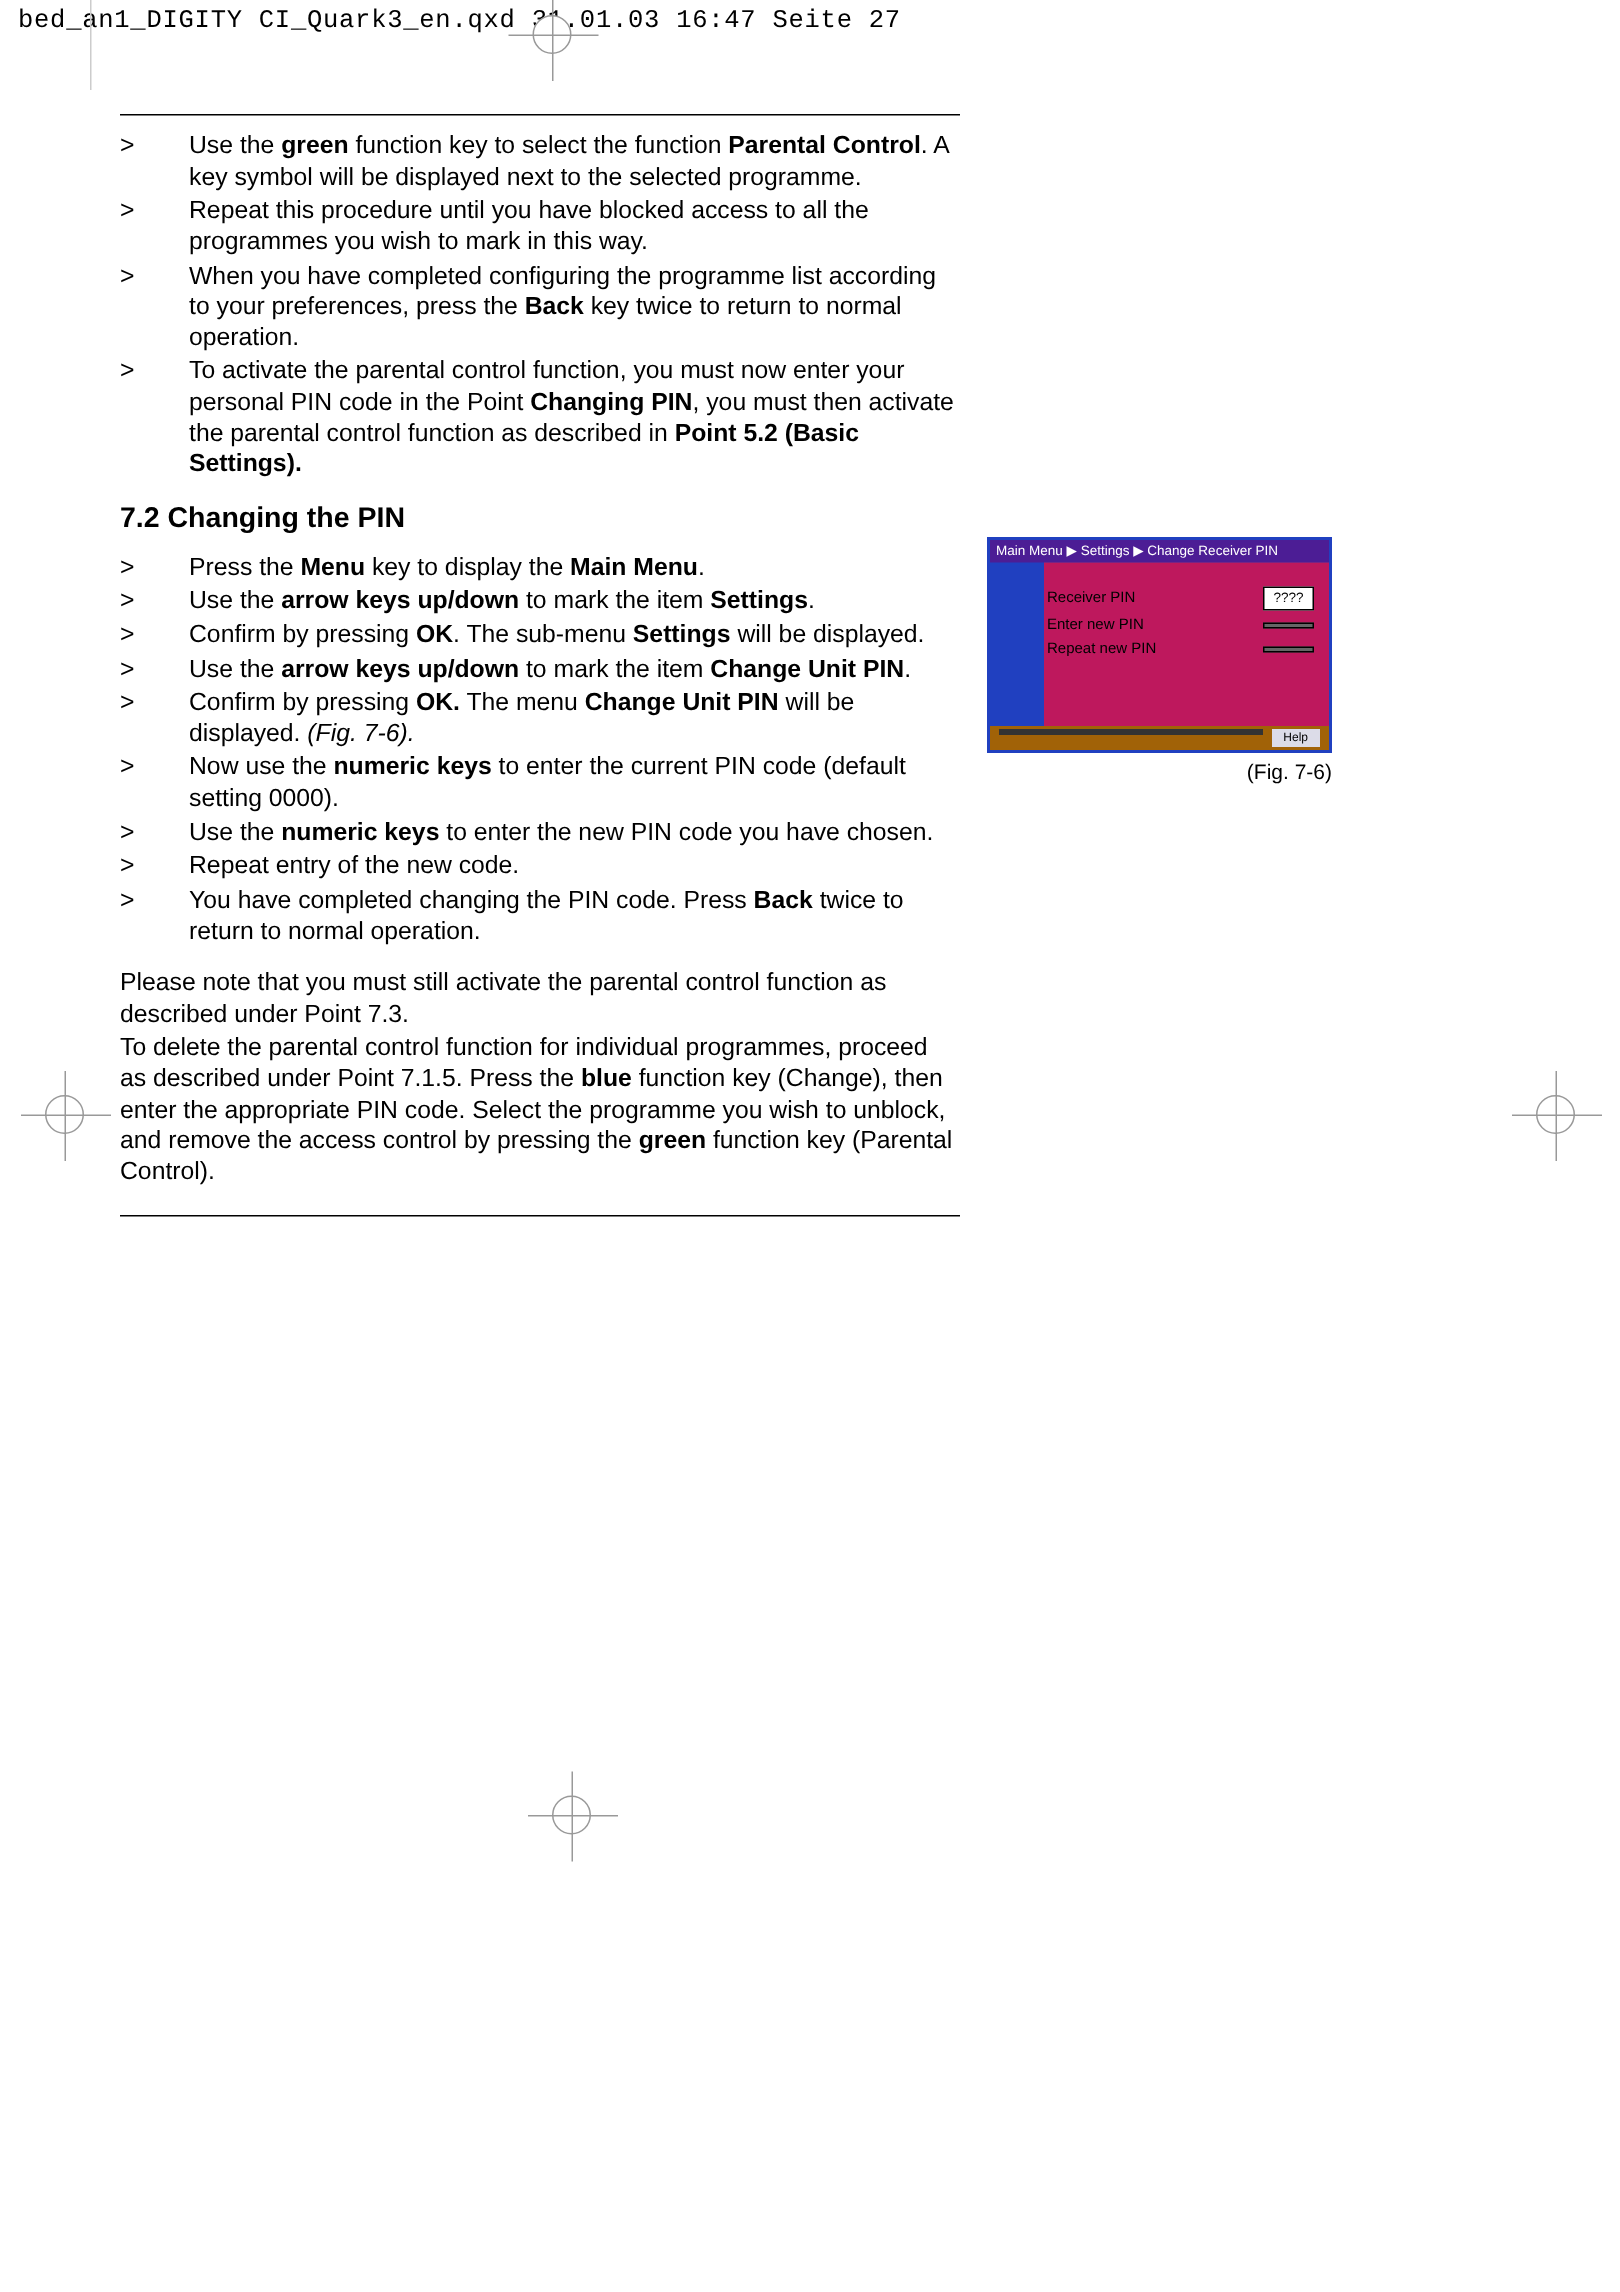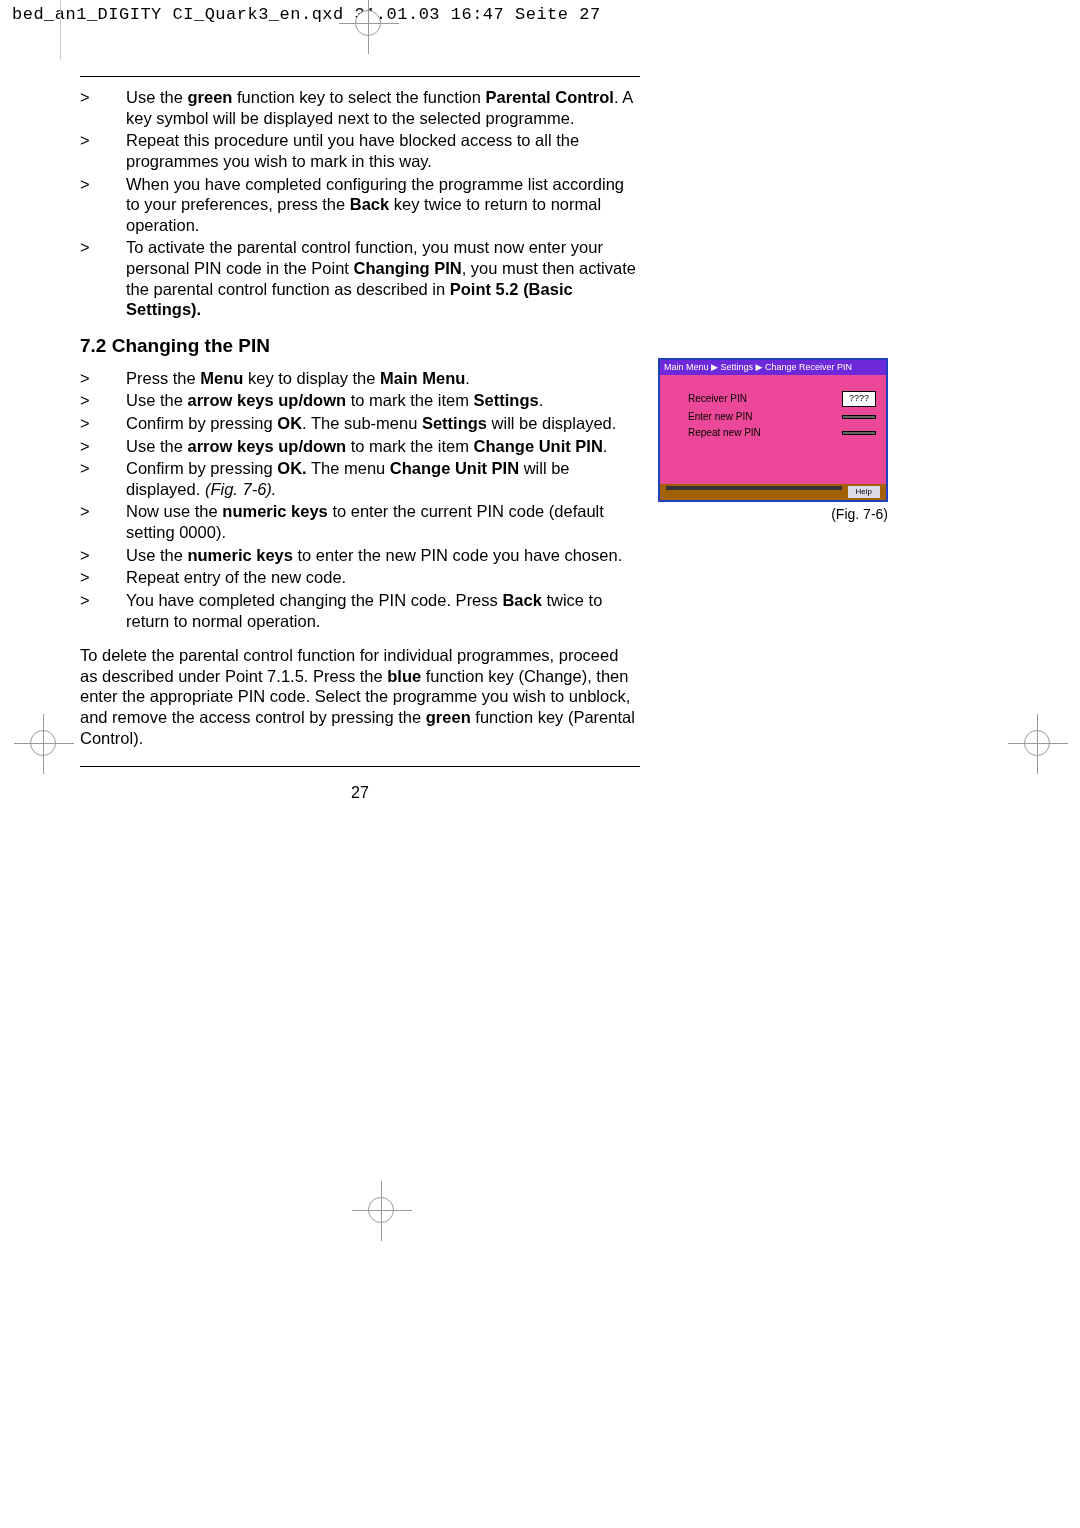--- a/index.html
+++ b/index.html
@@ -74,28 +74,29 @@
   .hr-bot { border-top: 1px solid #000; margin-top: 18px; }
 
   
   .fig {
     border: 2px solid #2040c0;
     background: #2040c0;
     width: 230px;
     font-size: 10px;
   }
   .fig-top {
-    background: #6d28d9;
+    background: #4c1d95;
     color: #fff;
     padding: 2px 4px;
     font-size: 9px;
   }
   .fig-body {
-    background: #ec4899;
-    padding: 16px 10px 40px 28px;
+    background: #be185d;
+    padding: 16px 10px 40px 2px;
+    margin-left: 36px;
   }
   .fig-row { display: flex; justify-content: space-between; align-items: center; margin-bottom: 4px; }
   .fig-row .lbl { color: #000; }
   .fig-row .val {
     background: #666;
     color: #fff;
     padding: 1px 4px;
     min-width: 34px;
     text-align: center;
     font-size: 9px;
@@ -186,26 +187,26 @@
         <div class="bullet-item">
           <div class="mark">&gt;</div>
           <div class="txt">Repeat entry of the new code.</div>
         </div>
         <div class="bullet-item">
           <div class="mark">&gt;</div>
           <div class="txt">You have completed changing the PIN code. Press <span class="bold">Back</span> twice to return to normal operation.</div>
         </div>
       </div>
 
+    <p class="body">Please note that you must still activate the parental control function as described under Point 7.3.</p>
 
 
     <p class="body" id="sec73-para">To delete the parental control function for individual programmes, proceed as described under Point 7.1.5. Press the <span class="bold">blue</span> function key (Change), then enter the appropriate PIN code. Select the programme you wish to unblock, and remove the access control by pressing the <span class="bold">green</span> function key (Parental Control).</p>
 
     <div class="hr-bot"></div>
-    <div class="page-num">27</div>
   </div>
 
   <div class="col-side">
     <div class="fig">
       <div class="fig-top">Main Menu ▶ Settings ▶ Change Receiver PIN</div>
       <div class="fig-body" id="fig-rows">
           <div class="fig-row">
             <span class="lbl">Receiver PIN</span>
             <span class="val active">????</span>
           </div>

